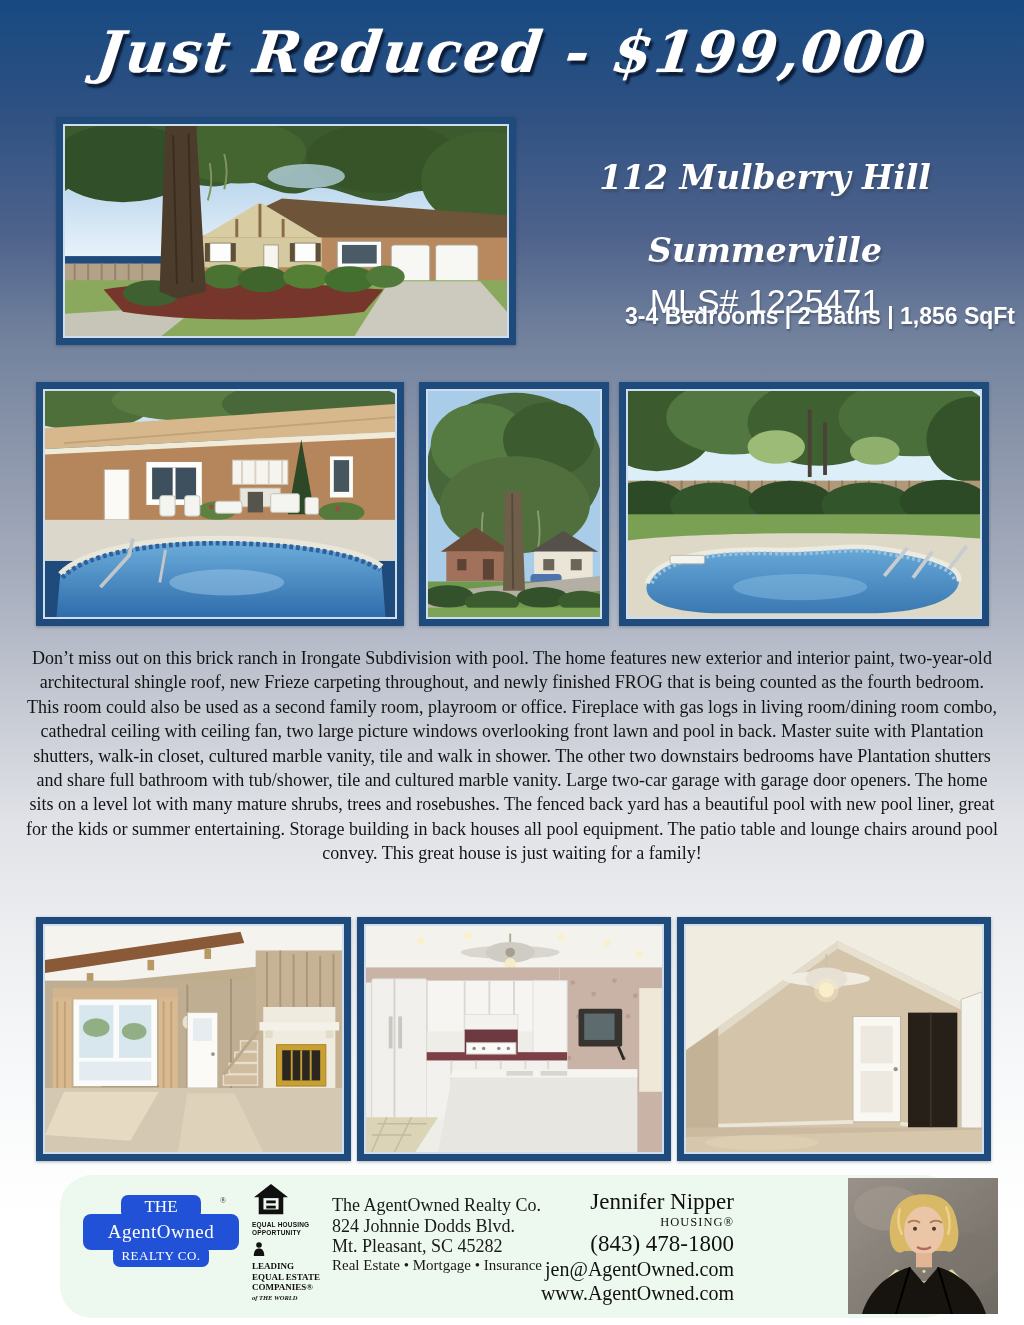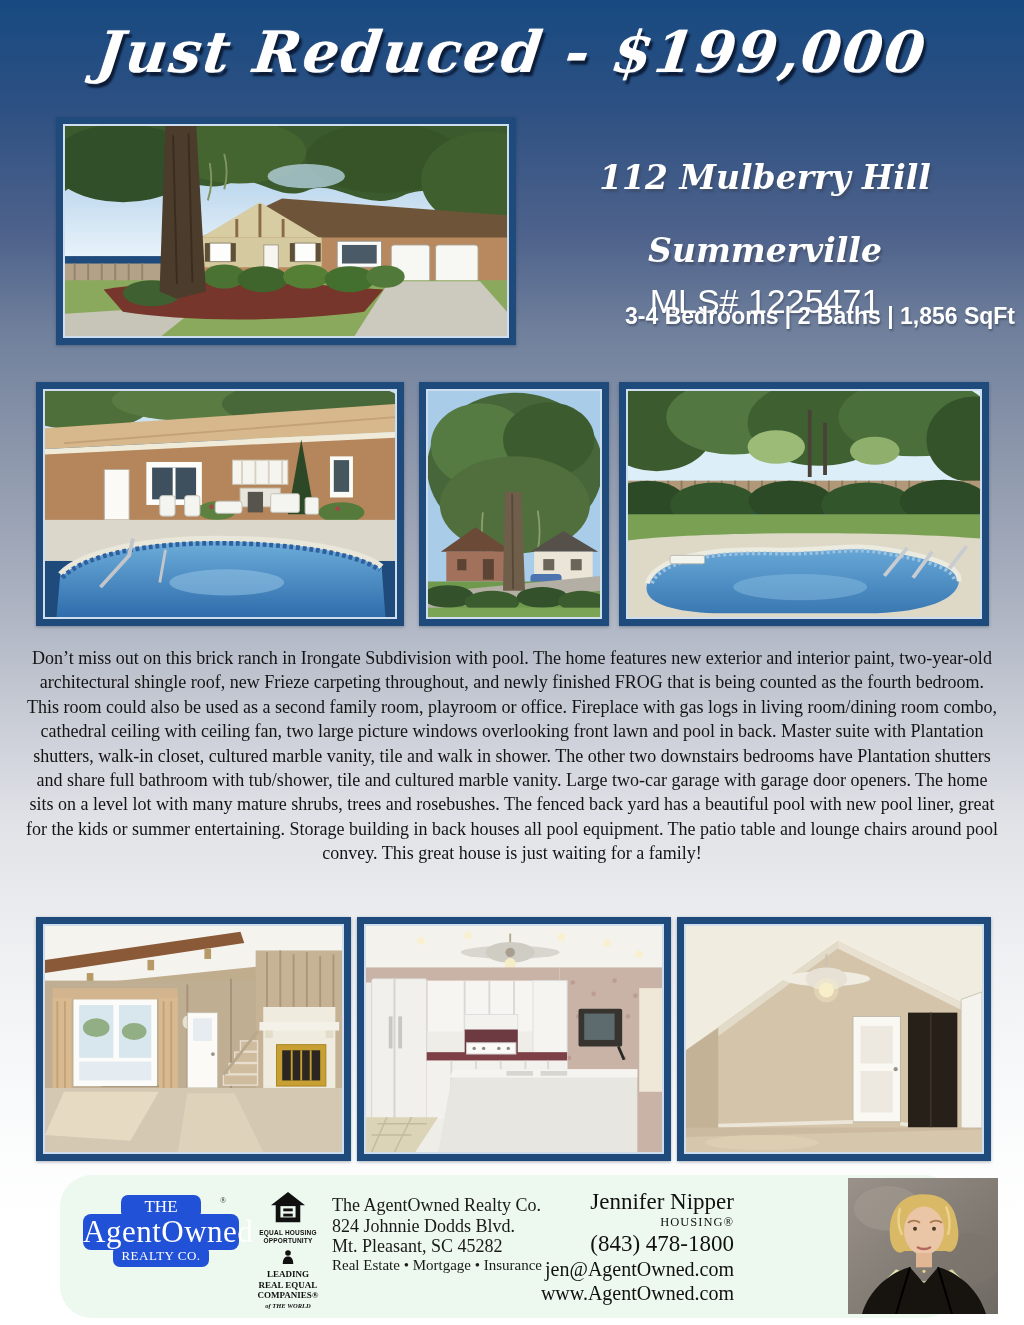--- a/index.html
+++ b/index.html
@@ -23,25 +23,25 @@
   .pin{width:100%;height:100%;border:2px solid #cfdeee;box-sizing:border-box;overflow:hidden;}
   .pin svg{display:block;width:100%;height:100%;}
   #description{position:absolute;left:24px;top:646px;width:976px;text-align:center;
     font-size:18px;line-height:24.4px;color:#141414;}
   #footer{position:absolute;left:60px;top:1175px;width:896px;height:143px;background:#edf8ee;border-radius:32px;}
   
   #ao-logo{position:absolute;left:12px;top:20px;width:178px;text-align:center;
     font-family:"Liberation Serif",serif;}
   .ao-box{background:#2151d6;color:#fff;border-radius:8px;margin:0 auto;position:relative;}
   #ao-the{width:80px;font-size:17px;line-height:24px;border-radius:7px;z-index:1;}
-  #ao-name{width:156px;font-size:31px;line-height:36px;margin-top:-5px;z-index:3;letter-spacing:.5px;}
+  #ao-name{width:156px;font-size:19px;line-height:36px;margin-top:-5px;z-index:3;letter-spacing:.5px;}
   #ao-sub{width:96px;font-size:13px;line-height:22px;margin-top:-5px;z-index:2;letter-spacing:.5px;border-radius:7px;}
   #ao-reg{position:absolute;right:24px;bottom:62px;font-size:8px;color:#333;}
   
-  #cert-col{position:absolute;left:192px;top:16px;width:72px;text-align:center;color:#101010;}
+  #cert-col{position:absolute;left:192px;top:8px;width:72px;color:#101010;}
   .tiny{font-family:"Liberation Sans",sans-serif;font-weight:bold;font-size:6.5px;line-height:7.5px;letter-spacing:.2px;}
   .lrec-line{font-family:"Liberation Serif",serif;font-weight:bold;font-size:9px;line-height:10.5px;}
   .lrec-world{font-size:6.5px;font-style:italic;line-height:9px;}
   
   #office{position:absolute;left:272px;top:20px;color:#1a1a1a;}
   .office-line{font-size:18px;line-height:20.5px;}
   #office-services{font-size:15px;}
   
   #agent{position:absolute;right:222px;top:14px;text-align:right;color:#111;}
   #agent-name{font-size:23px;line-height:26px;}
@@ -402,21 +402,21 @@
       </svg>
       <div class="tiny">EQUAL HOUSING</div>
       <div class="tiny">OPPORTUNITY</div>
       <div style="margin-top:5px;">
         <svg width="14" height="16" viewBox="0 0 16 18">
           <circle cx="8" cy="4.5" r="3.2" fill="#111"></circle>
           <path d="M2,17 C2,10 5,8.5 8,8.5 C11,8.5 14,10 14,17 Z" fill="#111"></path>
         </svg>
       </div>
       <div class="lrec-line">LEADING</div>
-      <div class="lrec-line">REAL EQUAL</div>
+      <div class="lrec-line">EQUAL ESTATE</div>
       <div class="lrec-line">COMPANIES®</div>
       <div class="lrec-line lrec-world">of THE WORLD</div>
     </div>
 
     <div id="office">
       <div class="office-line">The AgentOwned Realty Co.</div>
       <div class="office-line">824 Johnnie Dodds Blvd.</div>
       <div class="office-line">Mt. Pleasant, SC 45282</div>
       <div id="office-services">Real Estate • Mortgage • Insurance</div>
     </div>

